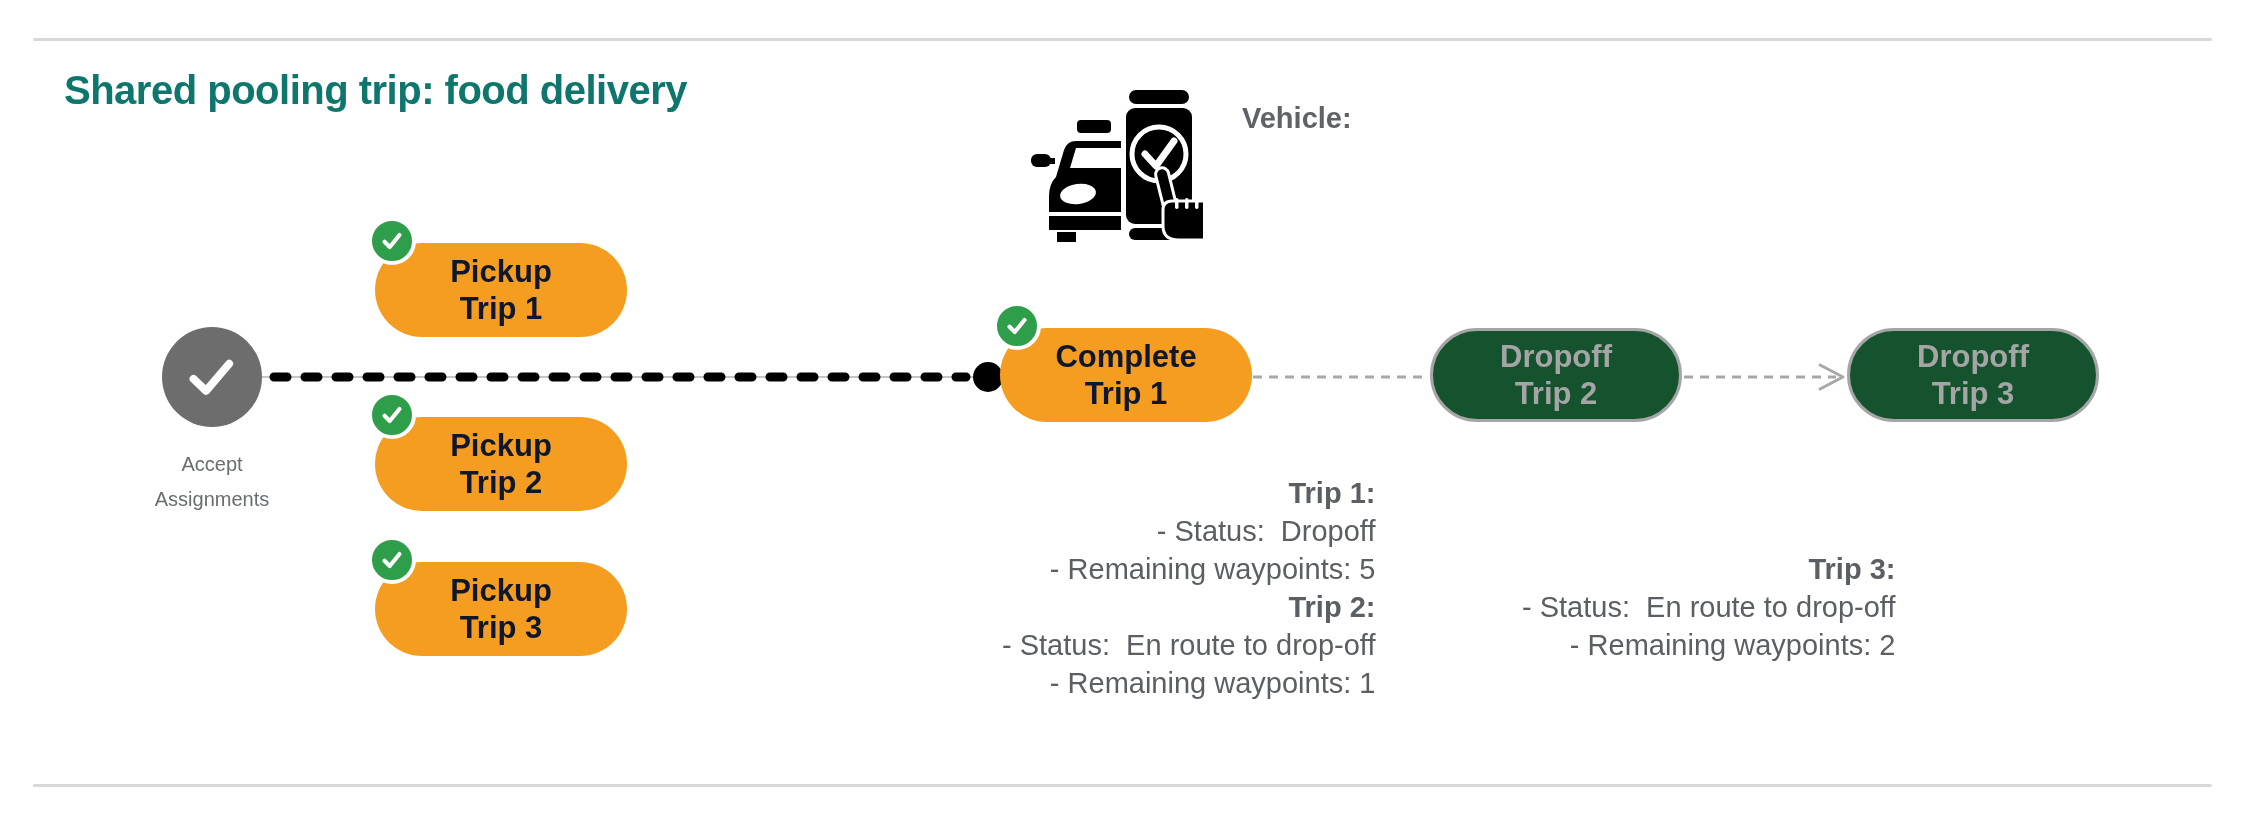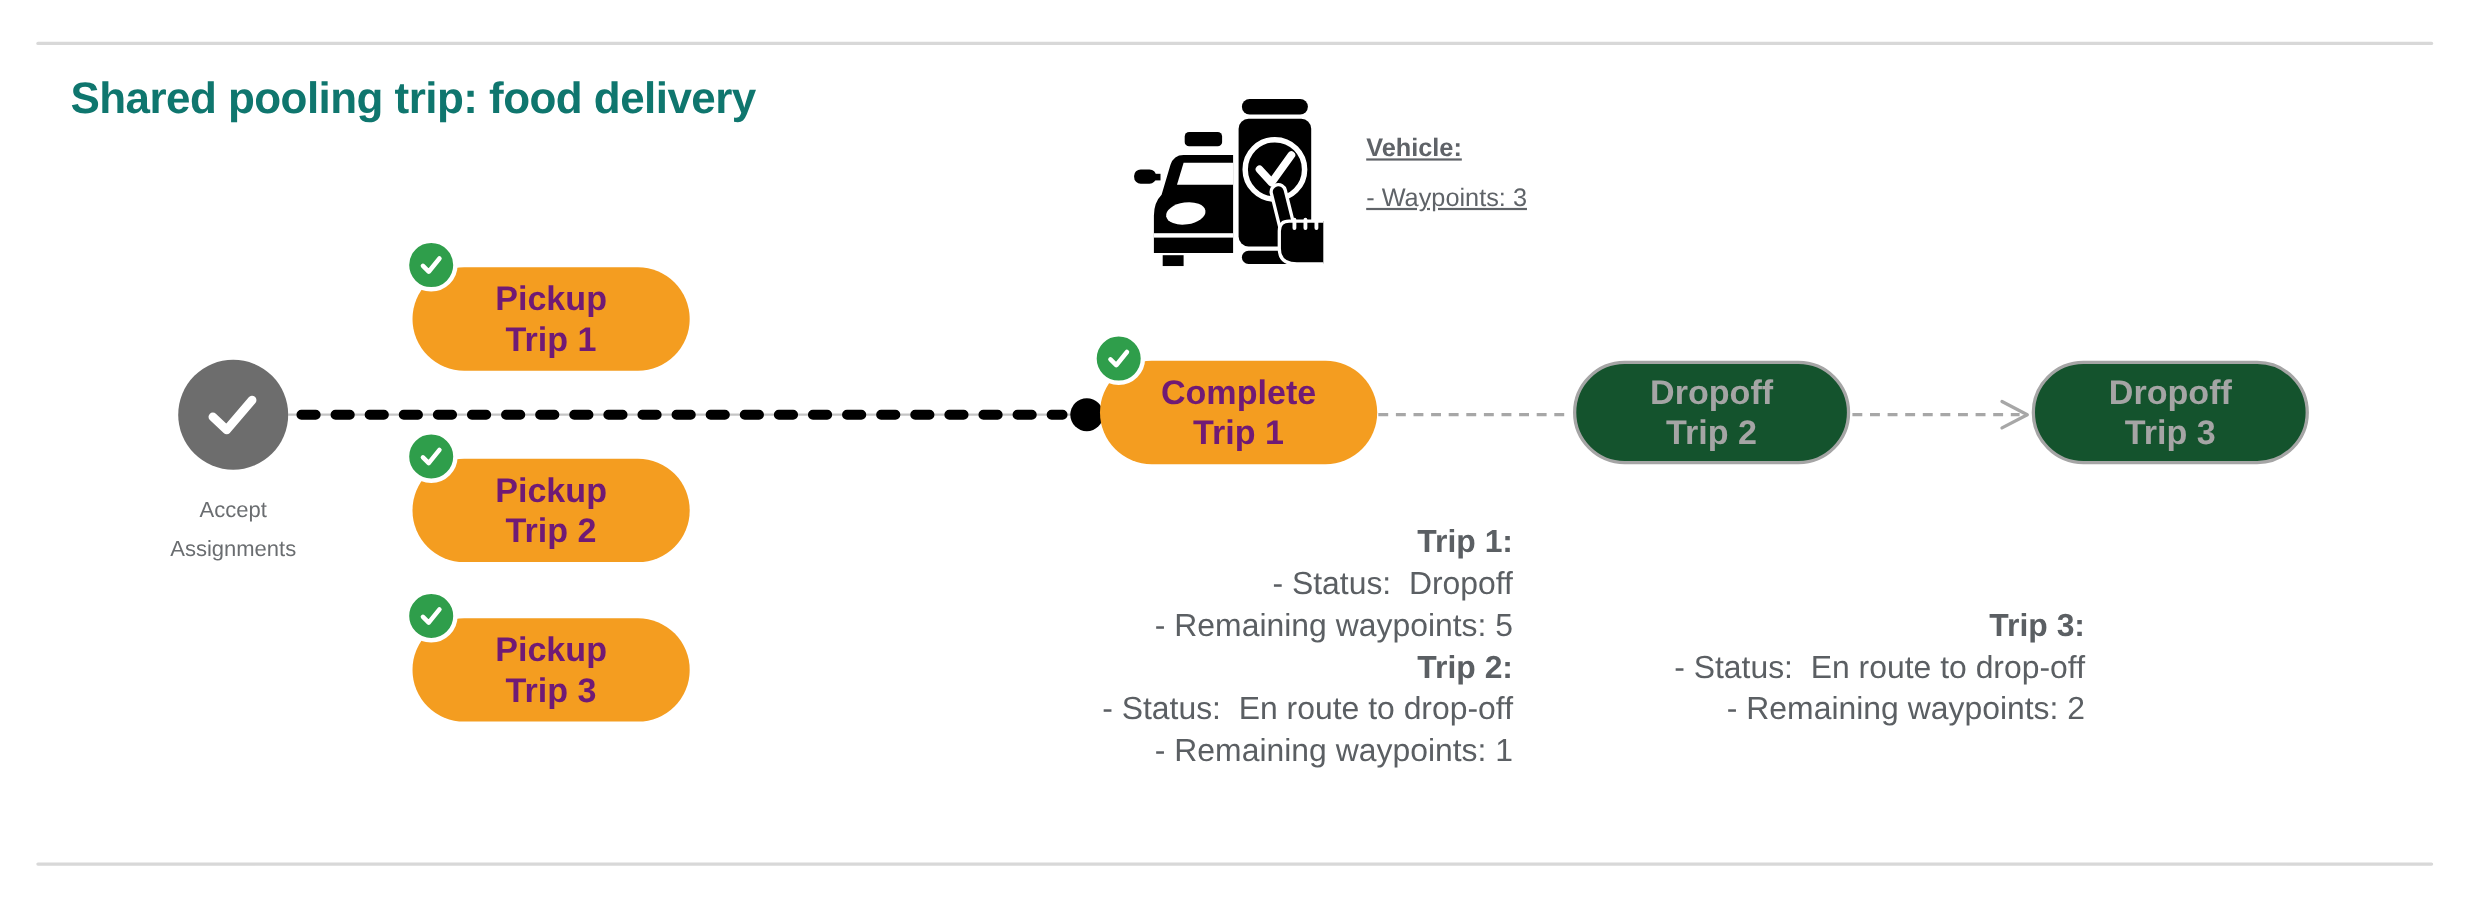--- a/index.html
+++ b/index.html
@@ -11,41 +11,41 @@
   .rule.top{top:38px;}
   .rule.bottom{top:784px;}
 
   .page-title{
     position:absolute;left:64px;top:68px;font-size:40px;font-weight:700;
     color:#0f766e;letter-spacing:-0.5px;white-space:nowrap;
   }
 
   
   .vehicle-icon{position:absolute;left:1025px;top:84px;width:178px;height:158px;}
-  .vehicle-text{position:absolute;left:1242px;top:112px;font-size:23px;color:var(--text-gray,#5F6368);line-height:45px;text-decoration:underline;}
+  .vehicle-text{position:absolute;left:1242px;top:96px;font-size:29px;color:var(--text-gray,#5F6368);line-height:45px;}
   .vehicle-text .v-label{font-weight:700;}
 
   
   .connectors{position:absolute;left:0;top:0;width:2245px;height:825px;z-index:1;pointer-events:none;}
 
   
   .node{position:absolute;z-index:2;box-sizing:border-box;}
   .start-circle{
     left:162px;top:327px;width:100px;height:100px;border-radius:50%;
     background:var(--node-gray,#6D6D6D);display:flex;align-items:center;justify-content:center;
   }
   .start-label{
     position:absolute;left:77px;top:447px;width:270px;text-align:center;z-index:2;
     font-size:20px;line-height:35px;color:#6A6D70;white-space:pre-line;
   }
   .pill{
     width:252px;height:94px;border-radius:47px;display:flex;align-items:center;justify-content:center;
     text-align:center;font-size:31px;font-weight:700;line-height:37px;white-space:pre-line;
   }
-  .pill.filled{background:var(--orange,#F49D20);color:#701a75;}
+  .pill.filled{background:var(--orange,#F49D20);color:#0f172a;}
   .pill.outline{background:#14532d;border:3px solid var(--muted-gray,#A5A5A5);color:var(--muted-gray,#A5A5A5);}
   .badge{
     position:absolute;left:-7px;top:-26px;width:40px;height:40px;border-radius:50%;
     background:var(--green,#2F9E4B);border:4px solid #fff;
     display:flex;align-items:center;justify-content:center;
   }
   .badge svg{display:block;}
 
   
   .status-block{position:absolute;z-index:2;font-size:29px;line-height:38px;color:#5B5F63;text-align:right;}
@@ -87,21 +87,20 @@
       <path d="M138,126 q0,-9 9,-9 h33 q10,0 10,12 v13 q0,14 -16,14 h-20 q-16,0 -16,-14 z"></path>
     </g>
     <g fill="#fff">
       <rect x="150" y="114" width="3.5" height="11" rx="1.7"></rect>
       <rect x="160" y="114" width="3.5" height="11" rx="1.7"></rect>
       <rect x="170" y="116" width="3.5" height="9" rx="1.7"></rect>
     </g>
   </svg>
   <div class="vehicle-text">
     <div class="v-label">Vehicle:</div>
-    <div class="v-line">- Waypoints: 3</div>
   </div>
 
   <svg class="connectors" viewBox="0 0 2245 825">
     <line x1="262" y1="377" x2="985" y2="377" stroke="#C5C5C5" stroke-width="2"></line>
     <line x1="274" y1="377" x2="966" y2="377" stroke="#000" stroke-width="9" stroke-dasharray="13 18" stroke-linecap="round"></line>
     <circle cx="988" cy="377" r="15" fill="#000"></circle>
     <line x1="1253" y1="377" x2="1428" y2="377" stroke="#A7A7A7" stroke-width="3" stroke-dasharray="9 7"></line>
     <line x1="1684" y1="377" x2="1836" y2="377" stroke="#A7A7A7" stroke-width="3" stroke-dasharray="9 7"></line>
     <polyline points="1820,365 1843,377 1820,389" fill="none" stroke="#A7A7A7" stroke-width="3" stroke-linecap="round" stroke-linejoin="round"></polyline>
   </svg>

